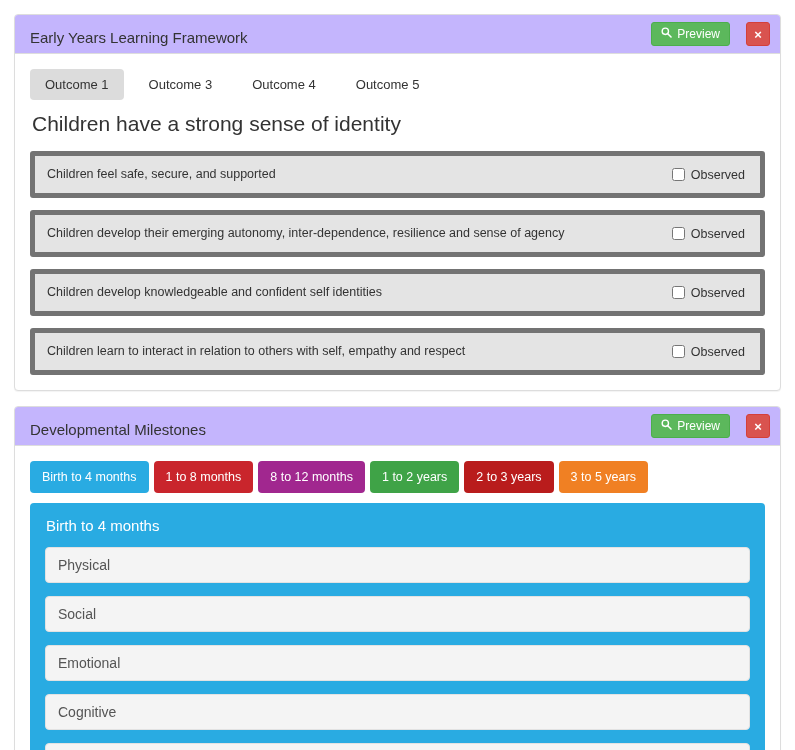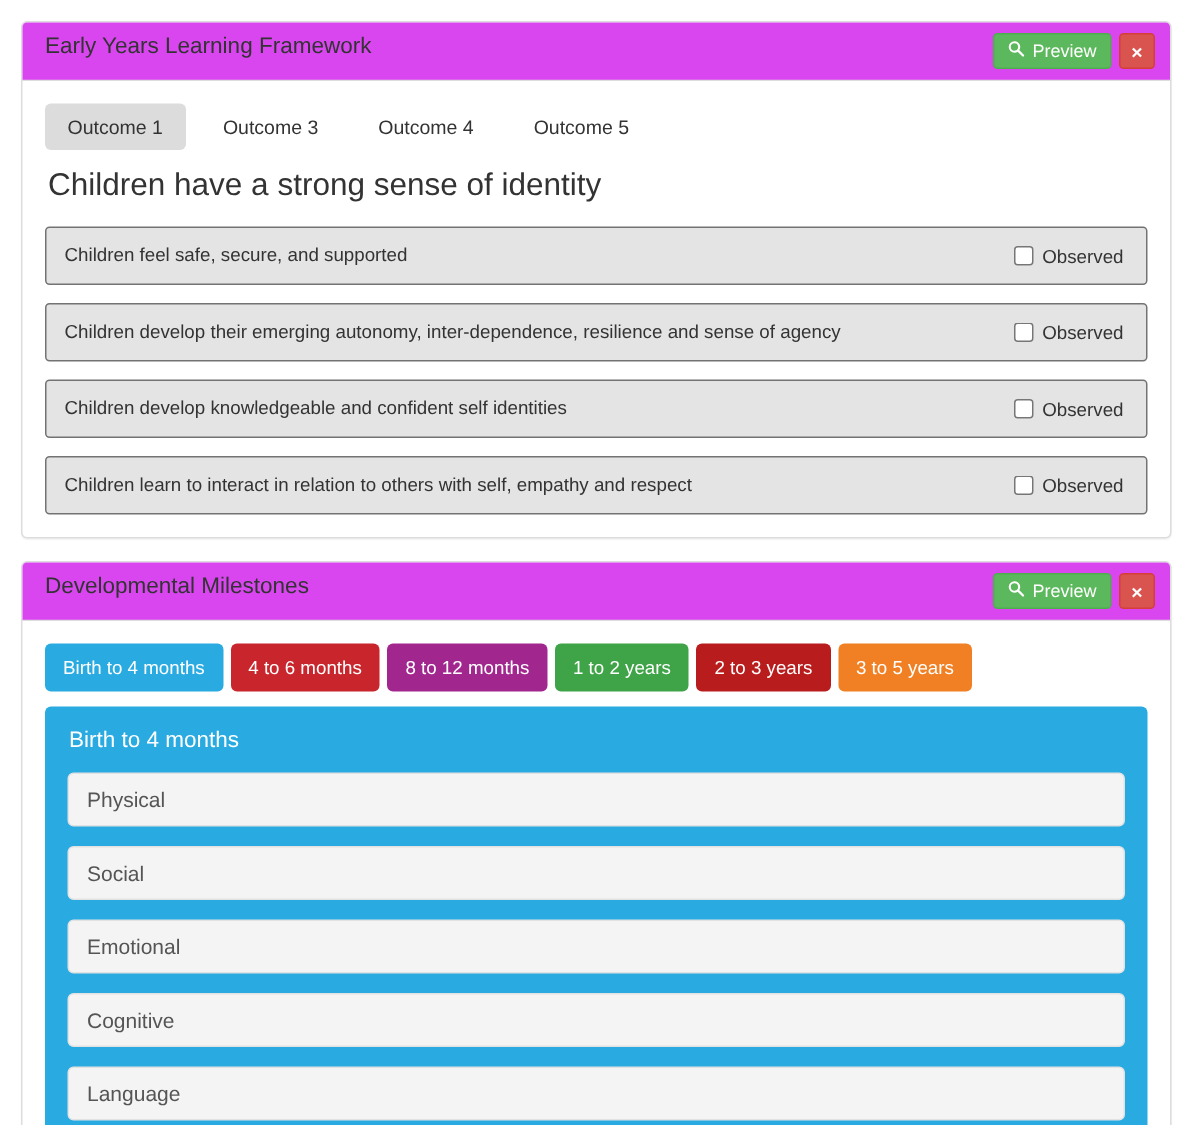--- a/index.html
+++ b/index.html
@@ -13,33 +13,33 @@
 
   
   .panel {
     border: 1px solid #ddd;
     border-radius: 4px;
     background: #fff;
     box-shadow: 0 1px 1px rgba(0,0,0,0.05);
     margin-bottom: 15px;
   }
   .panel-heading {
-    background: #d946ef;
+    background: #c4b5fd;
     border-bottom: 1px solid #ddd;
     border-radius: 3px 3px 0 0;
     padding: 7px 10px 7px 15px;
     display: flex;
-    align-items: flex-start;
+    align-items: flex-end;
   }
   .panel-title {
     flex: 1;
     font-size: 15px;
     color: #333;
   }
-  .heading-actions { display: flex; align-items: center; gap: 5px; }
+  .heading-actions { display: flex; align-items: center; gap: 16px; }
   .btn-preview {
     background: #5cb85c;
     border: 1px solid #4cae4c;
     color: #fff;
     font-family: "Liberation Sans", sans-serif;
     font-size: 12px;
     padding: 3px 9px;
     border-radius: 3px;
     display: inline-flex;
     align-items: center;
@@ -81,21 +81,21 @@
   .outcome-heading {
     font-size: 21px;
     font-weight: normal;
     color: #333;
     margin: 12px 0 15px 2px;
   }
 
   
   .fw-item {
     background: #e4e4e4;
-    border: 1px solid #737373;
+    border: 5px solid #737373;
     border-radius: 3px;
     padding: 9px 12px;
     margin-bottom: 12px;
     display: flex;
     align-items: center;
     justify-content: space-between;
     min-height: 38px;
     gap: 29px;
   }
   .fw-item:last-child { margin-bottom: 0; }
@@ -238,21 +238,21 @@
           <span>Preview</span>
         </button>
         <button class="btn-close">
           <span>×</span>
         </button>
       </div>
     </header>
     <div class="panel-body">
       <nav class="age-tabs">
         <button class="age-tab" style="background-color: rgb(41, 171, 226);">Birth to 4 months</button>
-        <button class="age-tab" style="background-color: rgb(201, 37, 44);">4 to 6 months</button>
+        <button class="age-tab" style="background-color: rgb(201, 37, 44);">1 to 8 months</button>
         <button class="age-tab" style="background-color: rgb(161, 39, 143);">8 to 12 months</button>
         <button class="age-tab" style="background-color: rgb(63, 163, 71);">1 to 2 years</button>
         <button class="age-tab" style="background-color: #b91c1c;">2 to 3 years</button>
         <button class="age-tab" style="background-color: rgb(240, 128, 35);">3 to 5 years</button>
       </nav>
 
       <div class="milestone-box" style="background-color: rgb(41, 171, 226);">
         <h3 class="milestone-box-title">Birth to 4 months</h3>
         <div class="ms-item">Physical</div>
         <div class="ms-item">Social</div>

